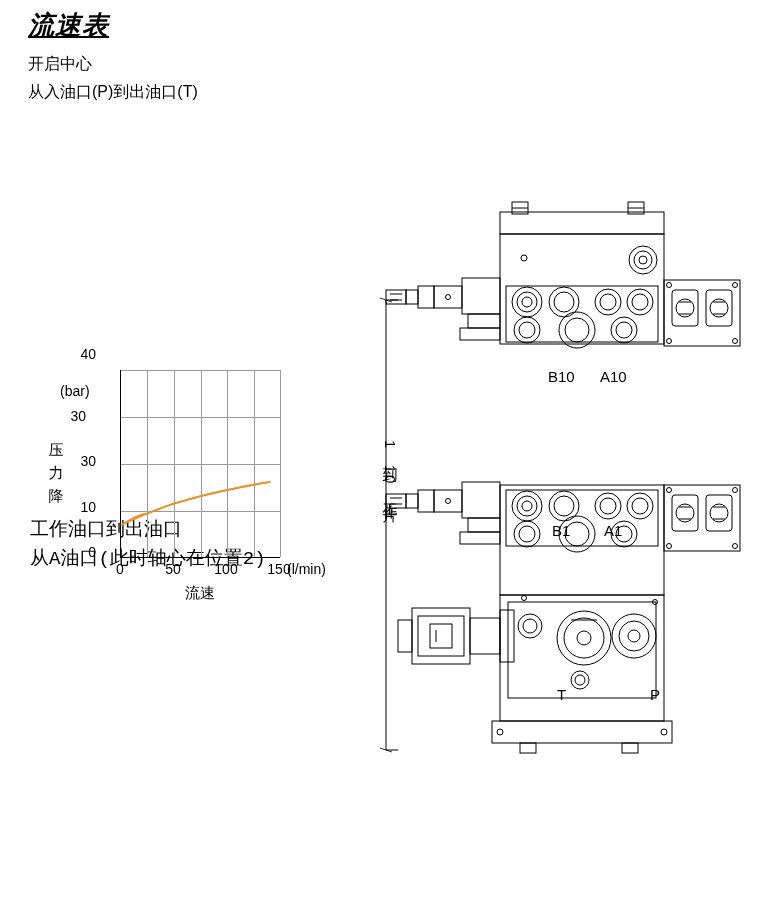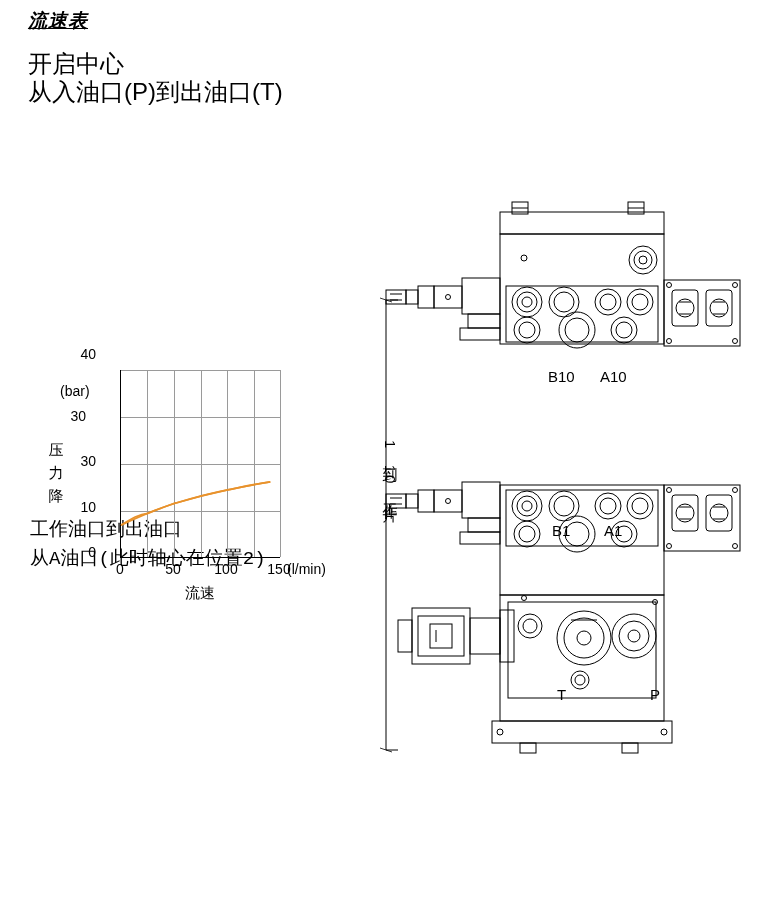--- a/index.html
+++ b/index.html
@@ -9,27 +9,27 @@
     font-family:"Liberation Sans", sans-serif;
     color:#000;
     position:relative;
     overflow:hidden;
   }
   .abs{position:absolute;}
 
   
   #title{
     left:28px;top:8px;
-    font-size:19px;font-weight:bold;font-style:italic;
+    font-size:26px;font-weight:bold;font-style:italic;
     text-decoration:underline;
     letter-spacing:1px;
   }
   #subtitle{
     left:28px;top:50px;
-    font-size:24px;line-height:28px;
+    font-size:16px;line-height:28px;
   }
   #sec2-text{
     left:30px;top:516px;
     font-size:19px;line-height:29px;font-family:Liberation Mono, monospace;
   }
 
   
   .chart{position:absolute;}
   .plot{
     position:absolute;

